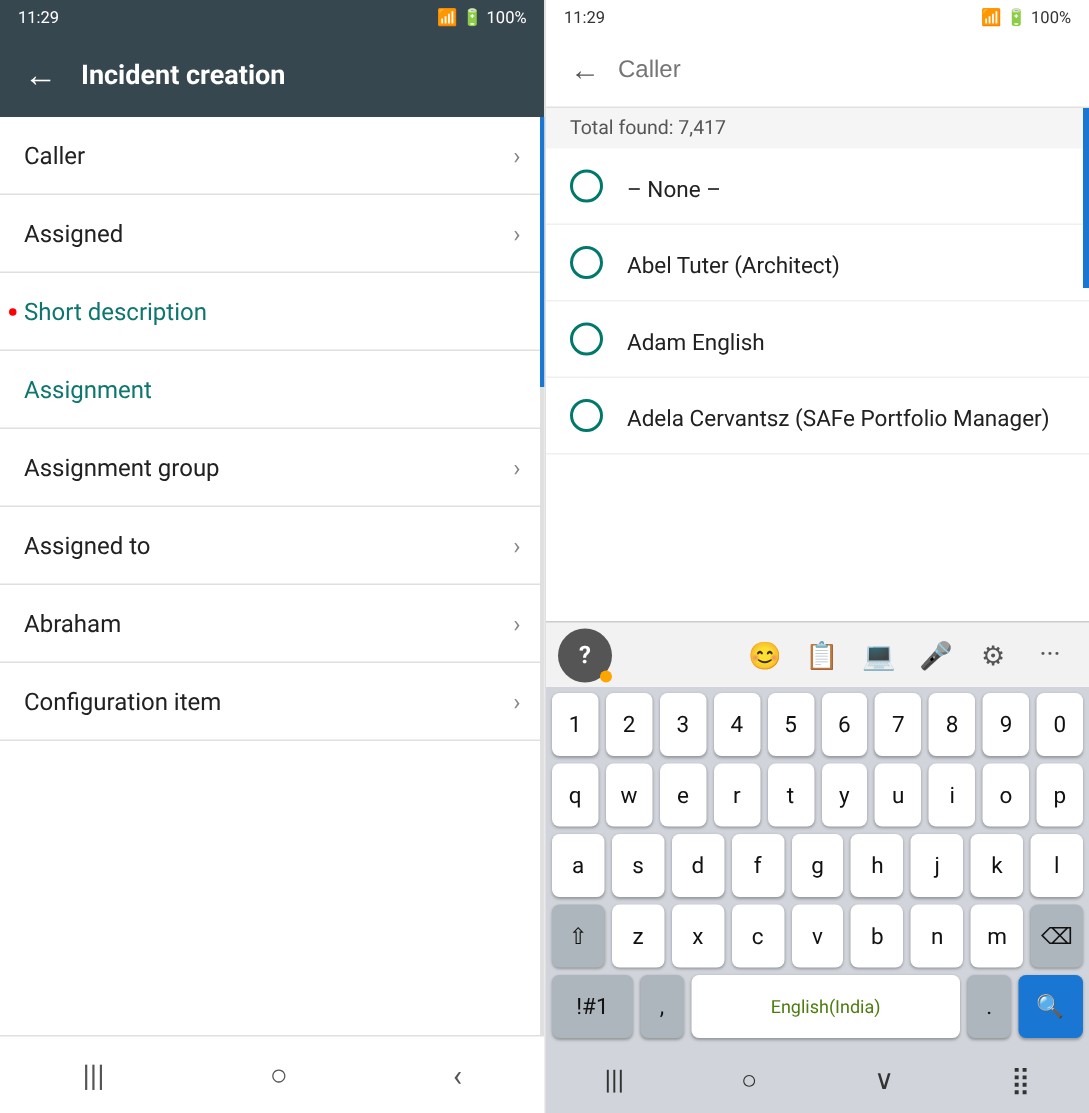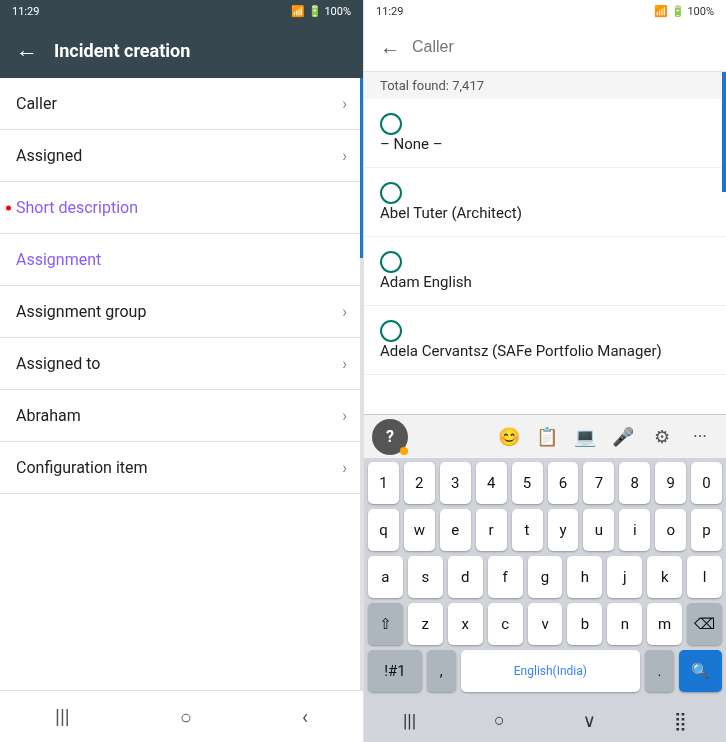--- a/index.html
+++ b/index.html
@@ -77,21 +77,21 @@
       height: 5px;
       background: red;
       border-radius: 50%;
     }
 
     .form-item .label {
       font-size: 16px;
       color: #212121;
     }
     .form-item .label.accent {
-      color: #8b5cf6;
+      color: #0f766e;
     }
     .form-item .chevron {
       color: #888;
       font-size: 16px;
     }
 
     .left-nav-bar {
       display: flex;
       justify-content: space-around;
       align-items: center;
@@ -161,25 +161,24 @@
       flex-shrink: 0;
     }
 
     .caller-list {
       flex: 1;
       overflow-y: auto;
     }
 
     .caller-item {
       display: flex;
-      align-items: flex-start;
+      align-items: flex-end;
       padding: 14px 16px;
       border-bottom: 1px solid #f0f0f0;
       cursor: pointer;
-      flex-direction: column;
     }
 
     .radio-circle {
       width: 22px;
       height: 22px;
       border-radius: 50%;
       border: 2px solid #00796b;
       margin-right: 16px;
       flex-shrink: 0;
     }
@@ -285,21 +284,21 @@
     }
 
     .key.dark {
       background: #adb5bd;
       color: #111;
     }
 
     .key.space-key {
       flex: 5;
       font-size: 12px;
-      color: #3b82f6;
+      color: #4d7c0f;
     }
 
     .key.search-key {
       background: #1976d2;
       color: #fff;
     }
 
     .bottom-nav-right {
       display: flex;
       justify-content: space-around;

